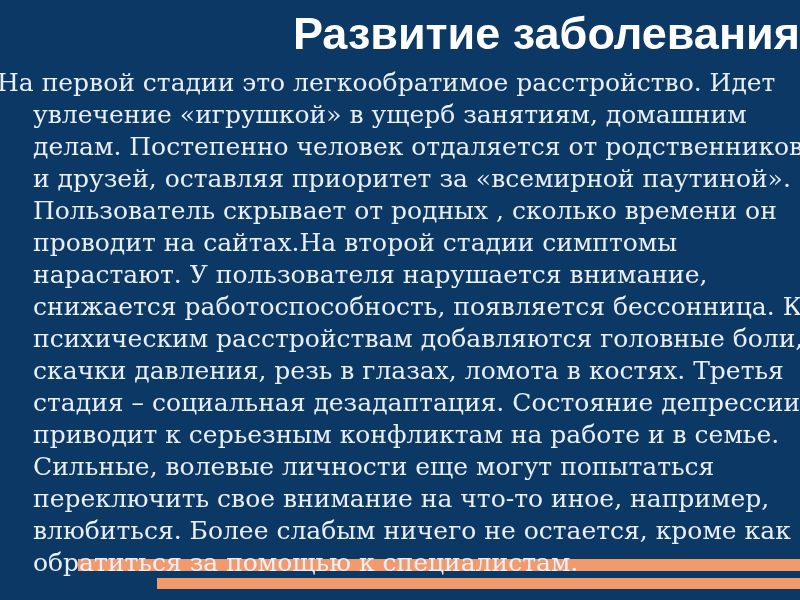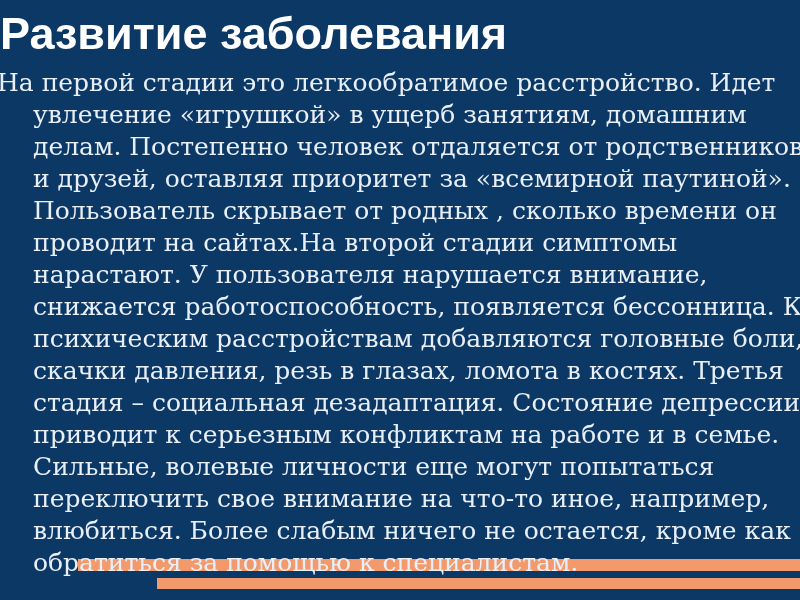--- a/index.html
+++ b/index.html
@@ -16,21 +16,21 @@
     height: 600px;
     background: var(--bg, #0C3866);
     overflow: hidden;
     font-family: "DejaVu Serif", serif;
   }
   .slide-title {
     position: absolute;
     top: 8px;
     left: 0;
     width: 800px;
-    text-align: left;
+    text-align: right;
     font-family: "Liberation Sans", sans-serif;
     font-weight: bold;
     font-size: 45px;
     line-height: 52px;
     color: var(--title-color, #FFFFFF);
     letter-spacing: 0px;
     z-index: 3;
   }
   .body-text {
     position: absolute;

